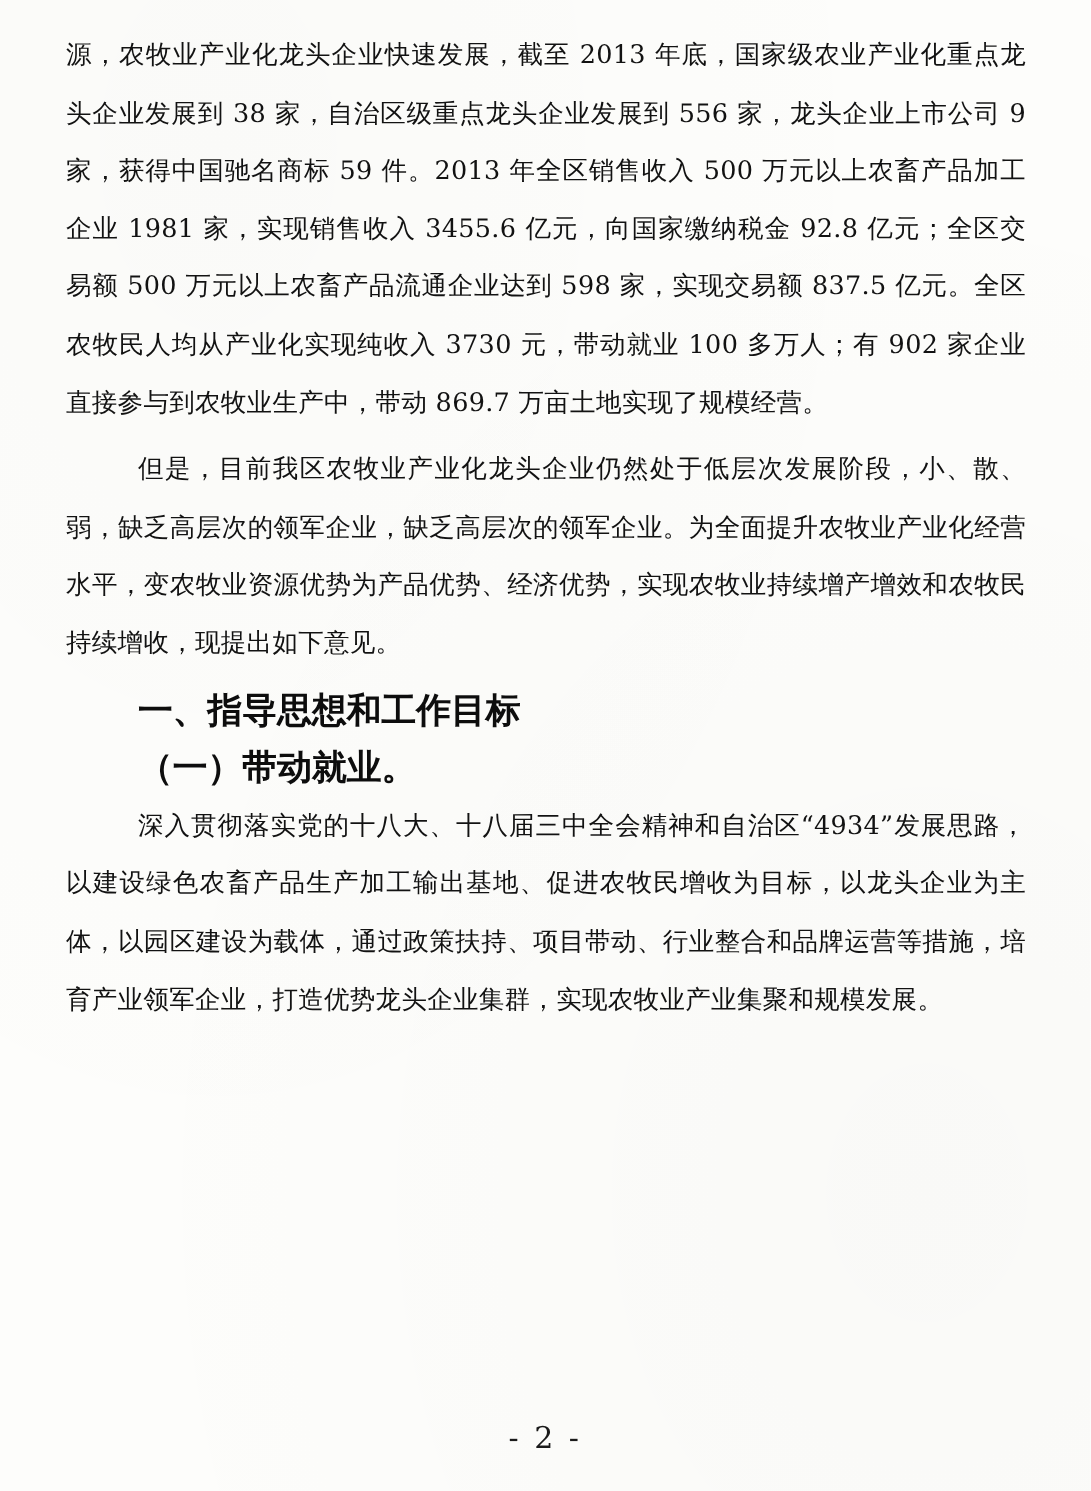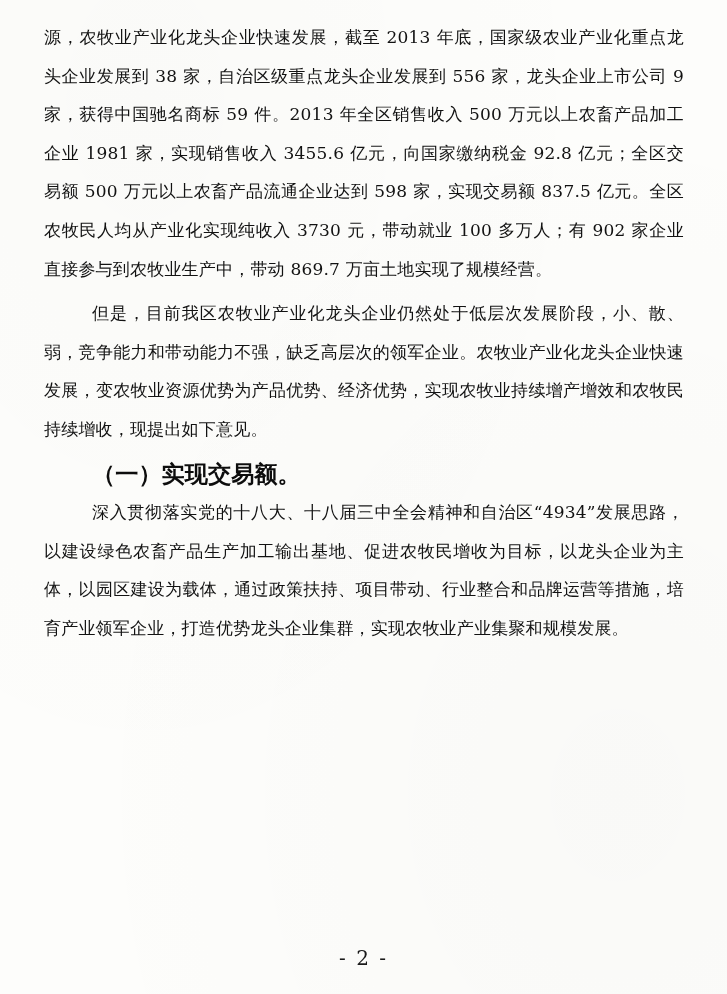--- a/index.html
+++ b/index.html
@@ -75,26 +75,27 @@
 </head>
 <body>
 
 <div id="page">
   <div class="doc-body">
 
     <p class="para">源，农牧业产业化龙头企业快速发展，截至 2013 年底，国家级农业产业化重点龙头企业发展到 38 家，自治区级重点龙头企业发展到 556 家，龙头企业上市公司 9 家，获得中国驰名商标 59 件。2013 年全区销售收入 500 万元以上农畜产品加工企业 1981 家，实现销售收入 3455.6 亿元，向国家缴纳税金 92.8 亿元；全区交易额 500 万元以上农畜产品流通企业达到 598 家，实现交易额 837.5 亿元。全区农牧民人均从产业化实现纯收入 3730 元，带动就业 100 多万人；有 902 家企业直接参与到农牧业生产中，带动 869.7 万亩土地实现了规模经营。</p>
 
     <div class="gap-sm"></div>
 
-    <p class="para indent">但是，目前我区农牧业产业化龙头企业仍然处于低层次发展阶段，小、散、弱，竞争能力和带动能力不强，缺乏高层次的领军企业。农牧业产业化龙头企业快速发展，变农牧业资源优势为产品优势、经济优势，实现农牧业持续增产增效和农牧民持续增收，现提出如下意见。</p>
+    <p class="para indent">但是，目前我区农牧业产业化龙头企业仍然处于低层次发展阶段，小、散、弱，缺乏高层次的领军企业，缺乏高层次的领军企业。为全面提升农牧业产业化经营水平，变农牧业资源优势为产品优势、经济优势，实现农牧业持续增产增效和农牧民持续增收，现提出如下意见。</p>
 
     <div class="gap-sm"></div>
 
+    <p class="heading">一、指导思想和工作目标</p>
 
-    <p class="heading">（一）实现交易额。</p>
+    <p class="heading">（一）带动就业。</p>
 
     <p class="para indent">深入贯彻落实党的十八大、十八届三中全会精神和自治区“4934”发展思路，以建设绿色农畜产品生产加工输出基地、促进农牧民增收为目标，以龙头企业为主体，以园区建设为载体，通过政策扶持、项目带动、行业整合和品牌运营等措施，培育产业领军企业，打造优势龙头企业集群，实现农牧业产业集聚和规模发展。</p>
 
   </div>
 
   <div class="page-number">
     <span class="pn-inner">- 2 -</span>
   </div>
 </div>
 

